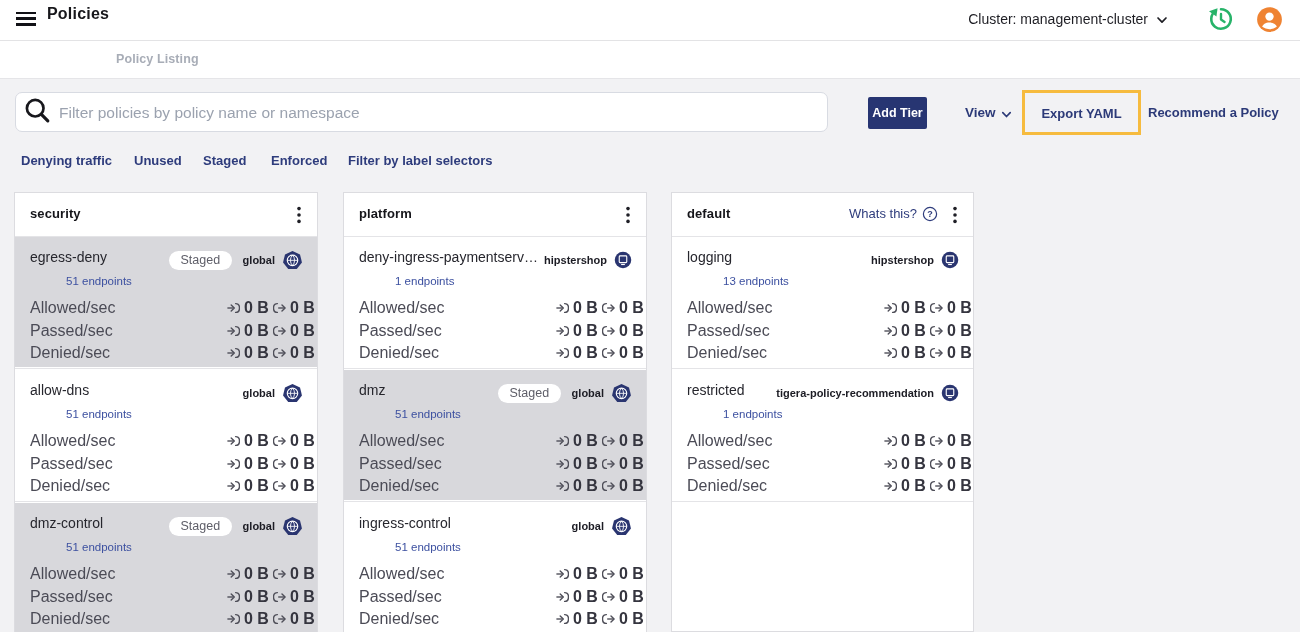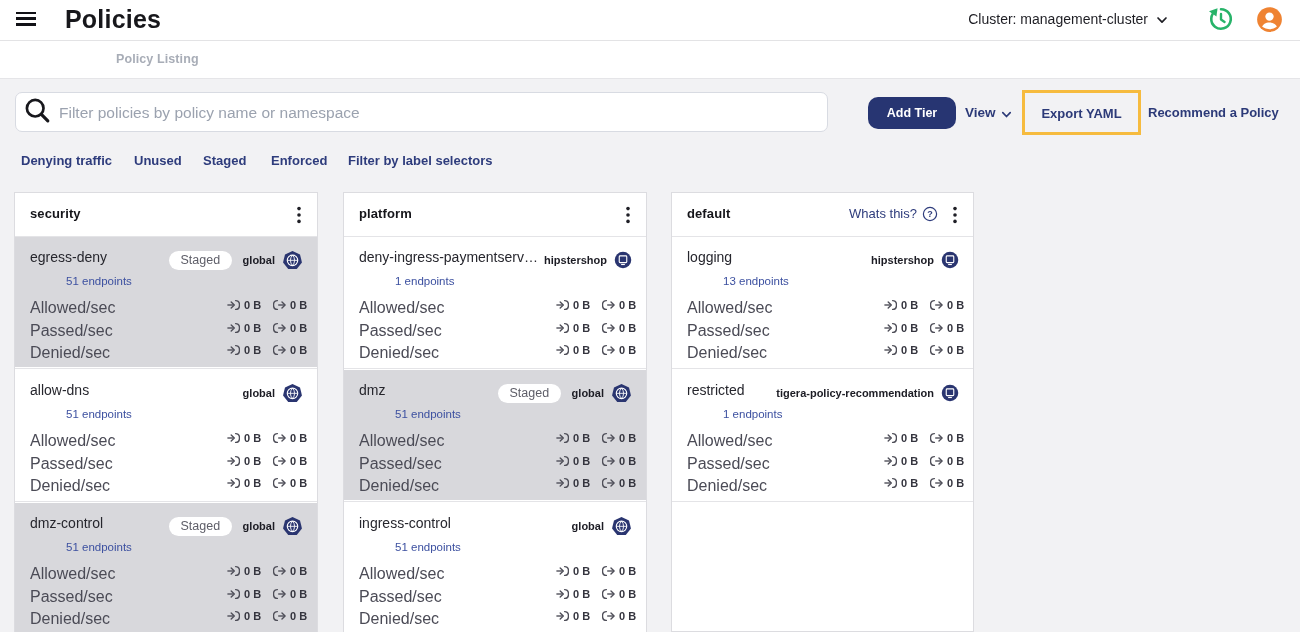--- a/index.html
+++ b/index.html
@@ -3,37 +3,37 @@
 <meta charset="utf-8">
 <style>
   * { margin:0; padding:0; box-sizing:border-box; }
   html,body { width:1300px; height:632px; overflow:hidden; }
   body { font-family:"Liberation Sans", sans-serif; background:#f2f2f4; position:relative; }
 
   
   #topbar { position:absolute; left:0; top:0; width:1300px; height:41px; background:#fff; border-bottom:1px solid #e3e3e5; }
   #burger { position:absolute; left:16px; top:11.5px; width:19.5px; height:15px; }
   #burger div { height:2.4px; background:#121217; margin-bottom:3.5px; }
-  #title { position:absolute; left:65px; top:5px; font-size:25px; font-weight:700; color:#17171b; letter-spacing:0.2px; }
+  #title { position:absolute; left:47px; top:5px; font-size:16px; font-weight:700; color:#17171b; letter-spacing:0.2px; }
   #cluster { position:absolute; right:152px; top:11px; font-size:14px; font-weight:500; color:#1e1e24; white-space:nowrap; }
   #clusterchev { position:absolute; left:1155px; top:13px; }
   #histicon { position:absolute; left:1208px; top:6px; }
   #avatar { position:absolute; left:1256px; top:6px; }
 
   
   #tabbar { position:absolute; left:0; top:41px; width:1300px; height:38px; background:#fff; border-bottom:1px solid #e5e5e8; }
   .tab { position:absolute; top:0; height:38px; line-height:36px; font-size:12.5px; font-weight:700; letter-spacing:0.1px; }
   #tab1 { left:0; width:99px; text-align:center; color:#17171b; border-bottom:3px solid #ee7c1e; }
   #tab2 { left:116px; color:#a8adb7; }
 
   
   #search { position:absolute; left:15px; top:92px; width:813px; height:40px; background:#fff; border:1px solid #d8dbe2; border-radius:7px; }
   #searchicon { position:absolute; left:6px; top:2px; }
   #search span { position:absolute; left:43px; top:11px; font-size:15.5px; color:#9ba2af; }
-  #addtier { position:absolute; left:868px; top:97px; width:88px; height:32px; background:#273572; border-radius:10px; color:#fff; font-size:12.5px; font-weight:700; text-align:center; line-height:32px; }
+  #addtier { position:absolute; left:868px; top:97px; width:59px; height:32px; background:#273572; border-radius:2px; color:#fff; font-size:12.5px; font-weight:700; text-align:center; line-height:32px; }
   #viewbtn { position:absolute; left:965px; top:105px; font-size:13.5px; font-weight:700; color:#2c3a78; }
   #viewchev { position:absolute; left:1000px; top:108px; }
   #exportbox { position:absolute; left:1022px; top:90px; width:119px; height:45px; border:3px solid #f6bb3e; }
   #exportbox span { position:absolute; left:0; width:113px; top:13px; text-align:center; font-size:13px; font-weight:700; color:#2c3a78; }
   #recbtn { position:absolute; left:1148px; top:105px; font-size:13px; font-weight:700; color:#2c3a78; white-space:nowrap; }
 
   
   .flink { position:absolute; top:153px; font-size:13px; font-weight:700; color:#2e3c7c; }
 
   
@@ -51,21 +51,21 @@
 
   .pname { position:absolute; left:15px; top:12px; font-size:14px; font-weight:500; color:#26262d; max-width:182px; white-space:nowrap; overflow:hidden; text-overflow:ellipsis; }
   .prow1r { position:absolute; right:14px; top:10px; height:26px; display:flex; align-items:center; }
   .staged { height:19px; line-height:19px; padding:0 11.5px; border-radius:10px; background:#fff; color:#5e5e68; font-size:12.5px; margin-right:11px; }
   .nslabel { font-size:11px; font-weight:700; color:#1c1c24; margin-right:7px; white-space:nowrap; }
   .endp { position:absolute; left:15px; top:38px; font-size:11.5px; color:#3c50a0;padding-left:36px; }
   .mrow { position:absolute; left:15px; right:14px; height:13px; }
   .mrow .ml { position:absolute; left:0; top:0; font-size:16px; color:#4b4b56; }
   .mrow .g1 { position:absolute; left:197px; top:0; display:flex; align-items:center; white-space:nowrap; }
   .mrow .g2 { position:absolute; left:243px; top:0; display:flex; align-items:center; white-space:nowrap; }
-  .mrow .mv { font-size:11px; font-weight:700; color:#35353f; margin-left:4px; }
+  .mrow .mv { font-size:16px; font-weight:700; color:#35353f; margin-left:4px; }
   .m1 { top:62px; } .m2 { top:85px; } .m3 { top:107px; }
 </style>
 </head>
 <body>
 
 <div id="topbar">
   <div id="burger">
       <div></div>
       <div></div>
       <div></div>

